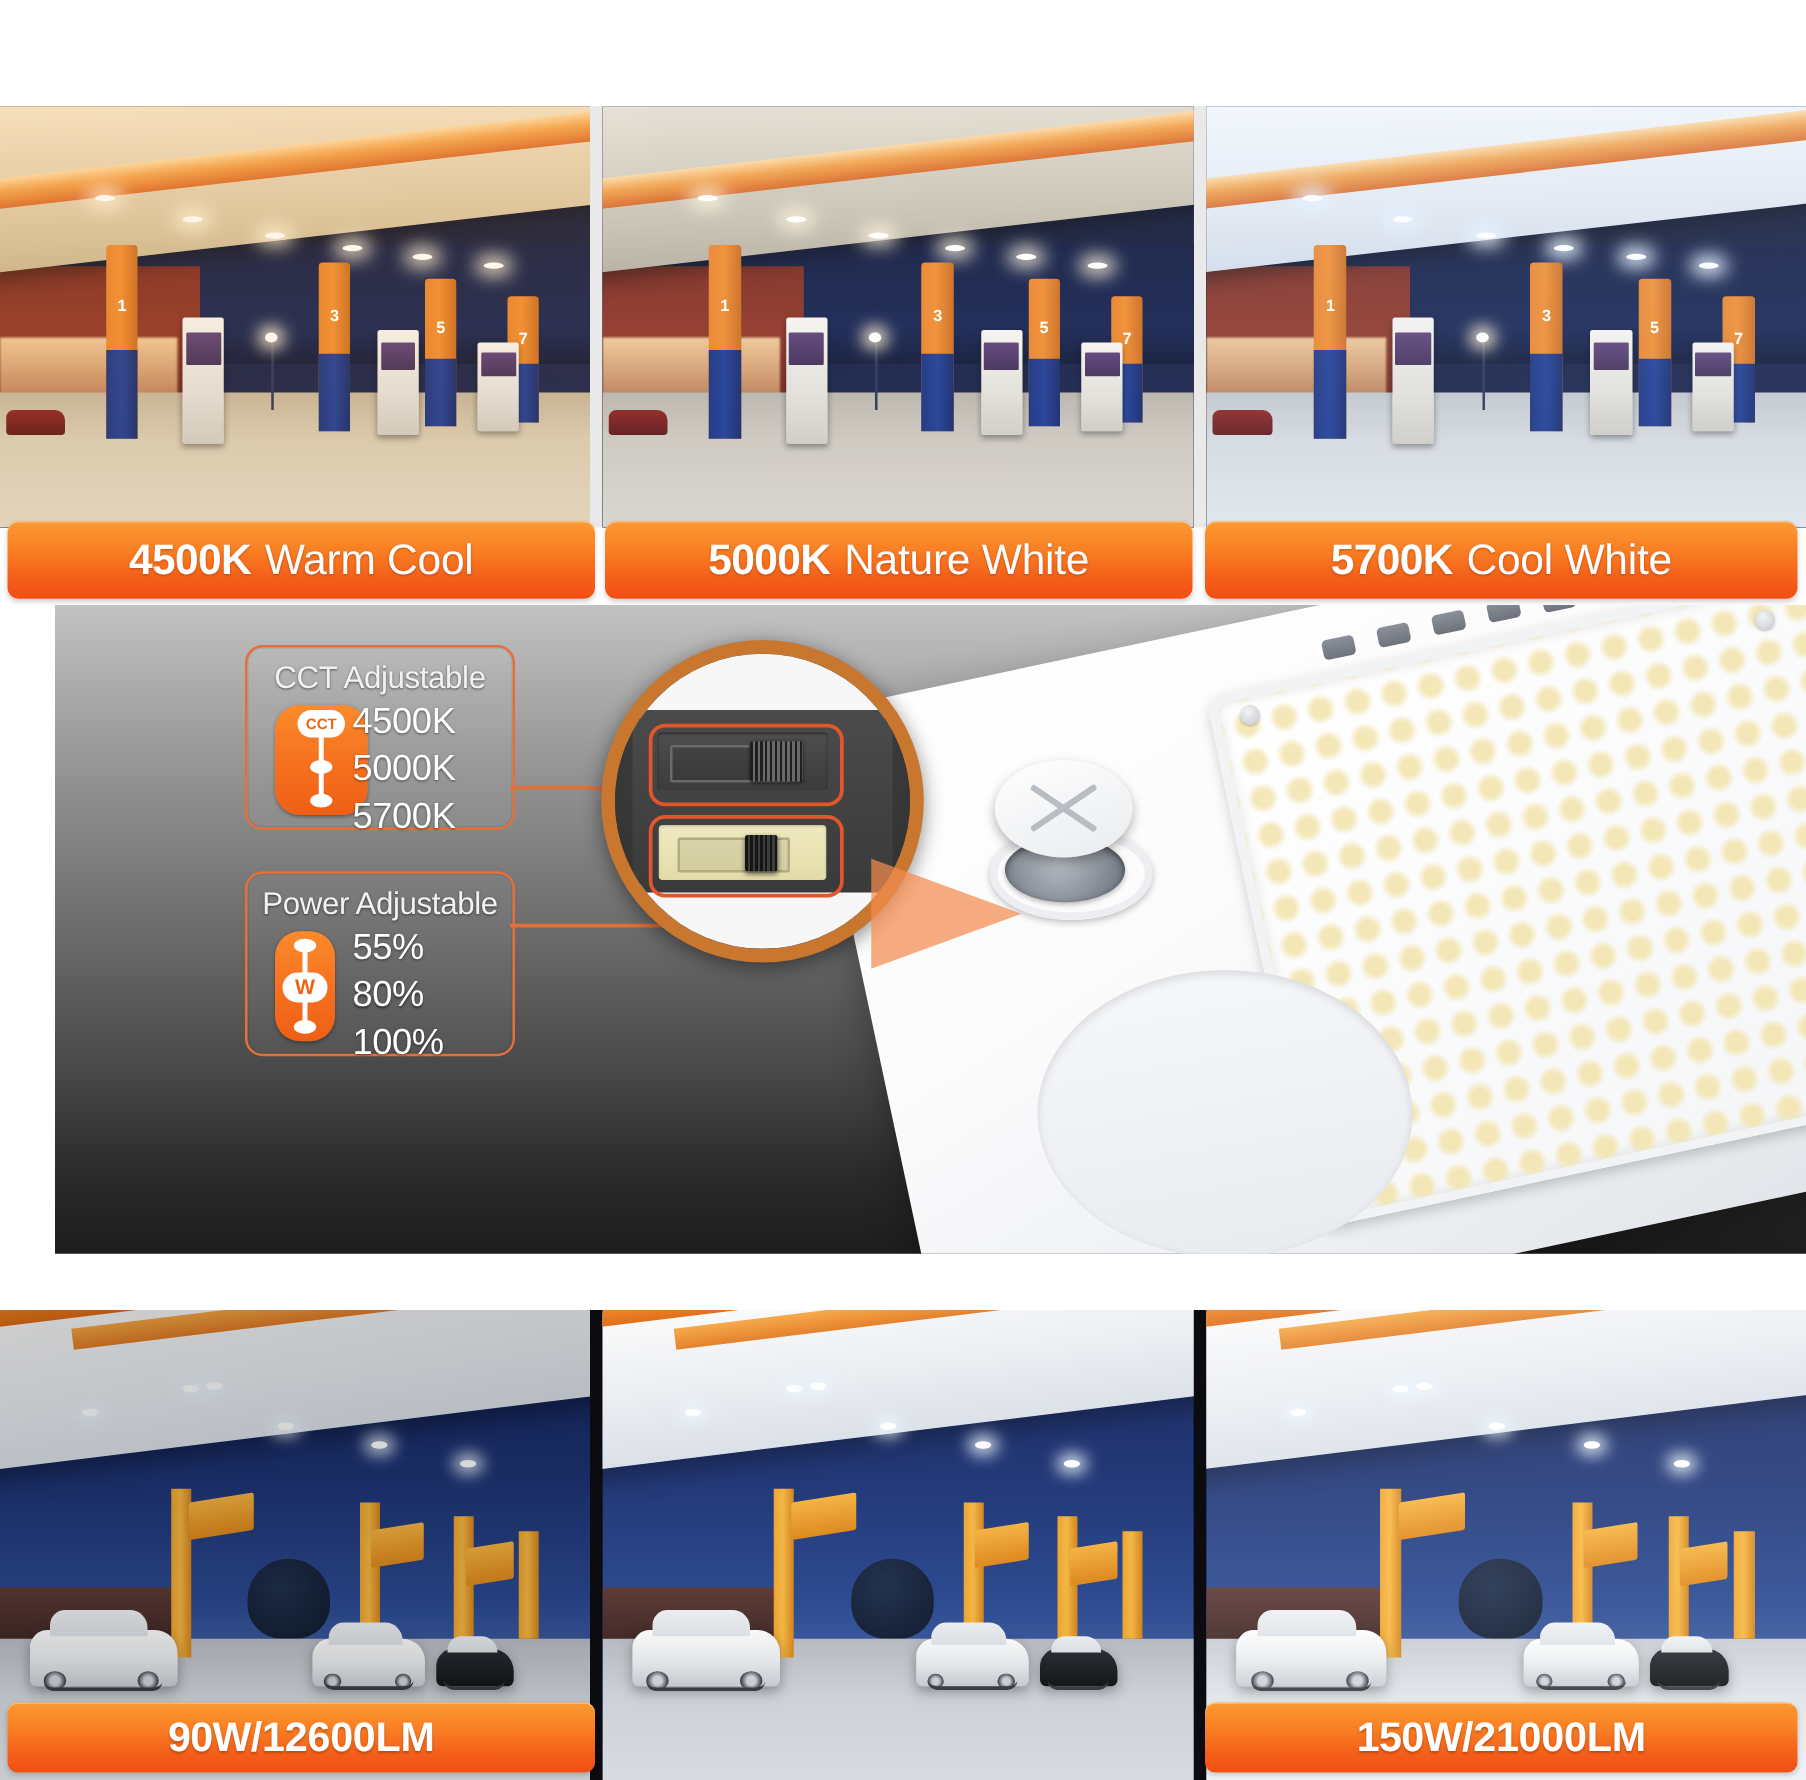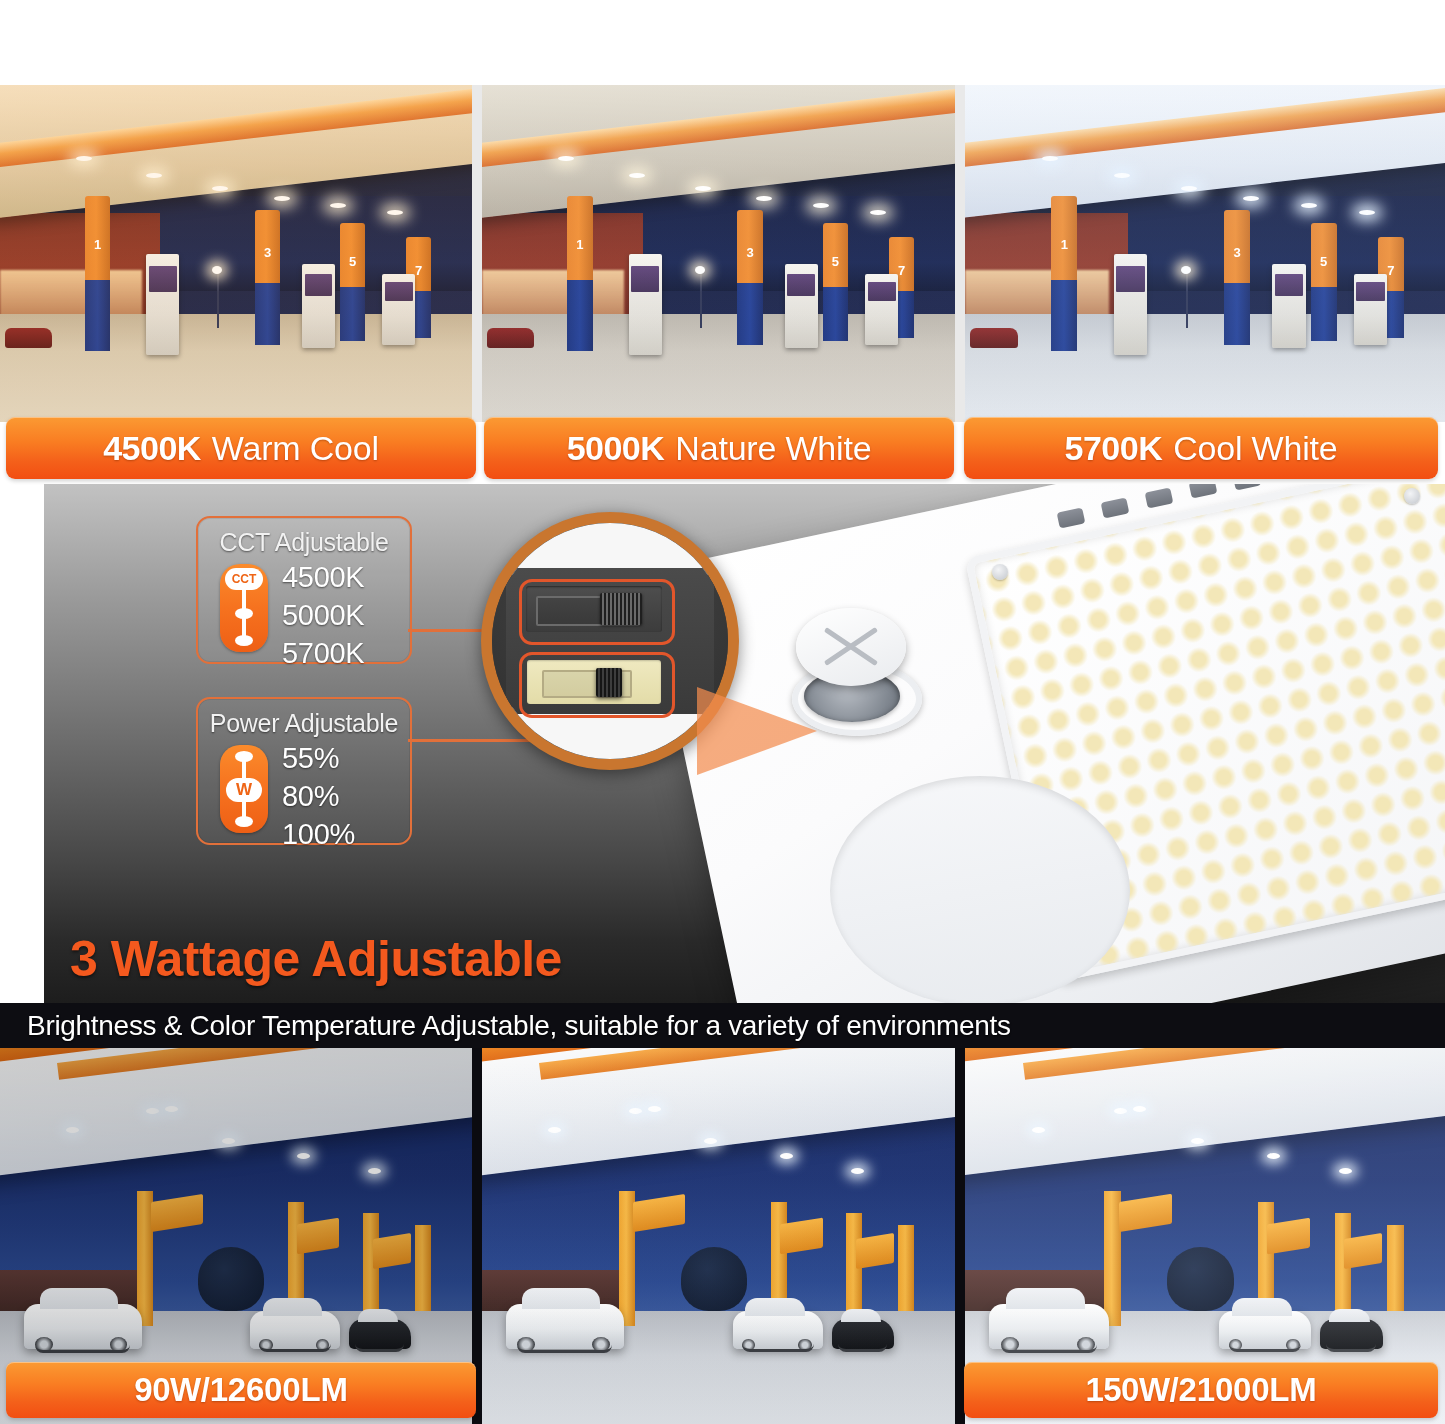--- a/index.html
+++ b/index.html
@@ -368,21 +368,21 @@
       <div class="pr-hole" style="left:112px;top:194px;width:96px;height:52px;"></div>
       <div class="pr-knob" style="left:104px;top:132px;width:110px;height:78px;">
         <span class="cx" style="left:22%;top:46%;width:56%;height:5px;transform:rotate(34deg);"></span>
         <span class="cy" style="left:22%;top:46%;width:56%;height:5px;transform:rotate(-34deg);"></span>
       </div>
       <div class="pr-dimple" style="left:138px;top:300px;width:300px;height:230px;"></div>
     </div>
 
     <div class="infobox" style="left:152px;top:32px;width:212px;height:144px;">
       <div class="ib-title">CCT Adjustable</div>
-      <div class="pill" style="left:22px;top:46px;width:48px;height:88px;">
+      <div class="pill" style="left:22px;top:46px;width:48px;height:88px;padding-left:26px;">
         <span class="stem" style="top:22px;height:56px;"></span>
         <span class="badge" style="top:4px;width:38px;height:22px;font-size:12px;border-radius:11px;">CCT</span>
         <span class="node" style="top:44px;"></span>
         <span class="node" style="top:71px;"></span>
       </div>
       <div class="vallist" style="left:84px;top:40px;">
         <div>4500K</div>
         <div>5000K</div>
         <div>5700K</div>
       </div>
@@ -420,26 +420,22 @@
 
       <div class="sw-frame" style="left:27px;top:129px;width:150px;height:60px;">
         <div class="sw-cream" style="left:5px;top:5px;width:134px;height:44px;"></div>
         <div class="sw-slot" style="left:20px;top:15px;width:86px;height:24px;border-color:#b4ab84;"></div>
         <div class="sw-knob-dark" style="left:74px;top:13px;width:26px;height:29px;"></div>
       </div>
     </div>
 
     <div class="arrow" style="left:653px;top:203px;"></div>
 
-    <div class="sub-title" style="left:26px;top:446px;">3 Wattage Adjustable</div>
-  </div>
-
-  <div class="strap" style="top:1003px;">
-    <span>Brightness &amp; Color Temperature Adjustable, suitable for a variety of environments</span>
-  </div>
+  </div>
+
 
   <div class="bot-row">
 
     <div class="photo" style="left:0;width:472px;height:376px;">
       <div class="dusk-scene">
         <div class="ds-sky"></div>
         <div class="ds-bldg" style="left:0;width:30%;"></div>
         <div class="ds-tree" style="left:42%;"></div>
         <div class="ds-ground"></div>
         <div class="ds-canopy"></div>

